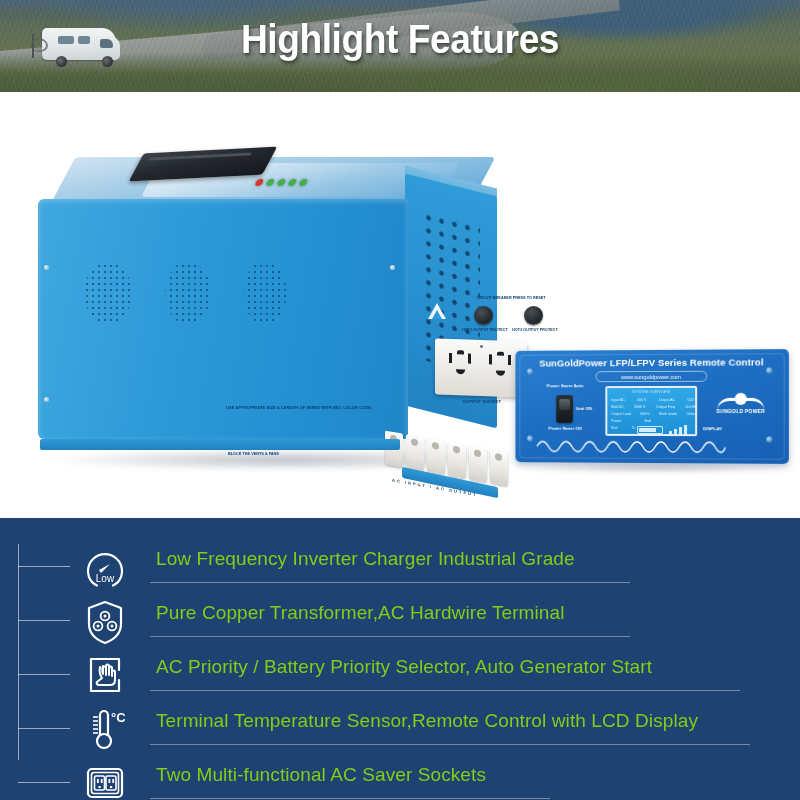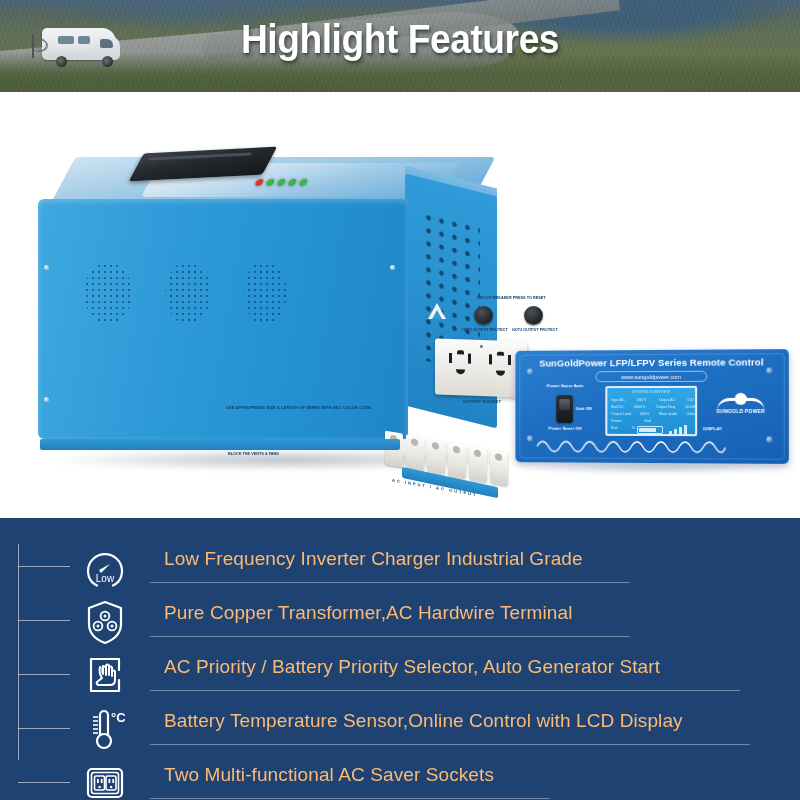--- a/index.html
+++ b/index.html
@@ -340,22 +340,22 @@
     position:absolute; left:0; width:800px; height:54px;
   }
   .feat-tick {
     position:absolute; left:18px; top:26px; width:52px; height:1px;
     background:rgba(255,255,255,.55);
   }
   .feat-icon {
     position:absolute; left:80px; top:2px; width:50px; height:50px;
   }
   .feat-text {
-    position:absolute; left:164px; top:8px;
-    color:#fdba74; font-size:19px; letter-spacing:.1px;
+    position:absolute; left:156px; top:8px;
+    color:#84cc16; font-size:19px; letter-spacing:.1px;
     white-space:nowrap;
   }
   .feat-underline {
     position:absolute; left:150px; top:42px; height:1px;
     background:rgba(255,255,255,.38);
   }
   .lbl-low {
     position:absolute; left:0; top:31px; width:50px; text-align:center;
     color:#ffffff; font-size:10px;
   }
@@ -600,21 +600,21 @@
           <path d="M20,32 L20,11 a4,4 0 0,1 8,0 L28,32" fill="none" stroke="#ffffff" stroke-width="2.2"></path>
           <circle cx="24" cy="37" r="7" fill="none" stroke="#ffffff" stroke-width="2.2"></circle>
           <line x1="13" y1="13" x2="18" y2="13" stroke="#ffffff" stroke-width="1.6"></line>
           <line x1="13" y1="17" x2="18" y2="17" stroke="#ffffff" stroke-width="1.6"></line>
           <line x1="13" y1="21" x2="18" y2="21" stroke="#ffffff" stroke-width="1.6"></line>
           <line x1="13" y1="25" x2="18" y2="25" stroke="#ffffff" stroke-width="1.6"></line>
           <line x1="13" y1="29" x2="18" y2="29" stroke="#ffffff" stroke-width="1.6"></line>
         </svg>
         <div class="lbl-c">°C</div>
       </div>
-      <div class="feat-text">Battery Temperature Sensor,Online Control with LCD Display</div>
+      <div class="feat-text">Terminal Temperature Sensor,Remote Control with LCD Display</div>
       <div class="feat-underline" style="width:600px;"></div>
     </div>
 
     <div class="feat-row" style="top:238px;">
       <div class="feat-tick"></div>
       <div class="feat-icon">
         <svg viewBox="0 0 50 50" width="50" height="50">
           <rect x="8" y="11" width="34" height="28" rx="4" fill="none" stroke="#ffffff" stroke-width="2.2"></rect>
           <rect x="11.5" y="14.5" width="27" height="21" rx="2.5" fill="none" stroke="#ffffff" stroke-width="1.6"></rect>
           <rect x="14.5" y="18" width="10" height="14" rx="1.5" fill="none" stroke="#ffffff" stroke-width="1.6"></rect>

